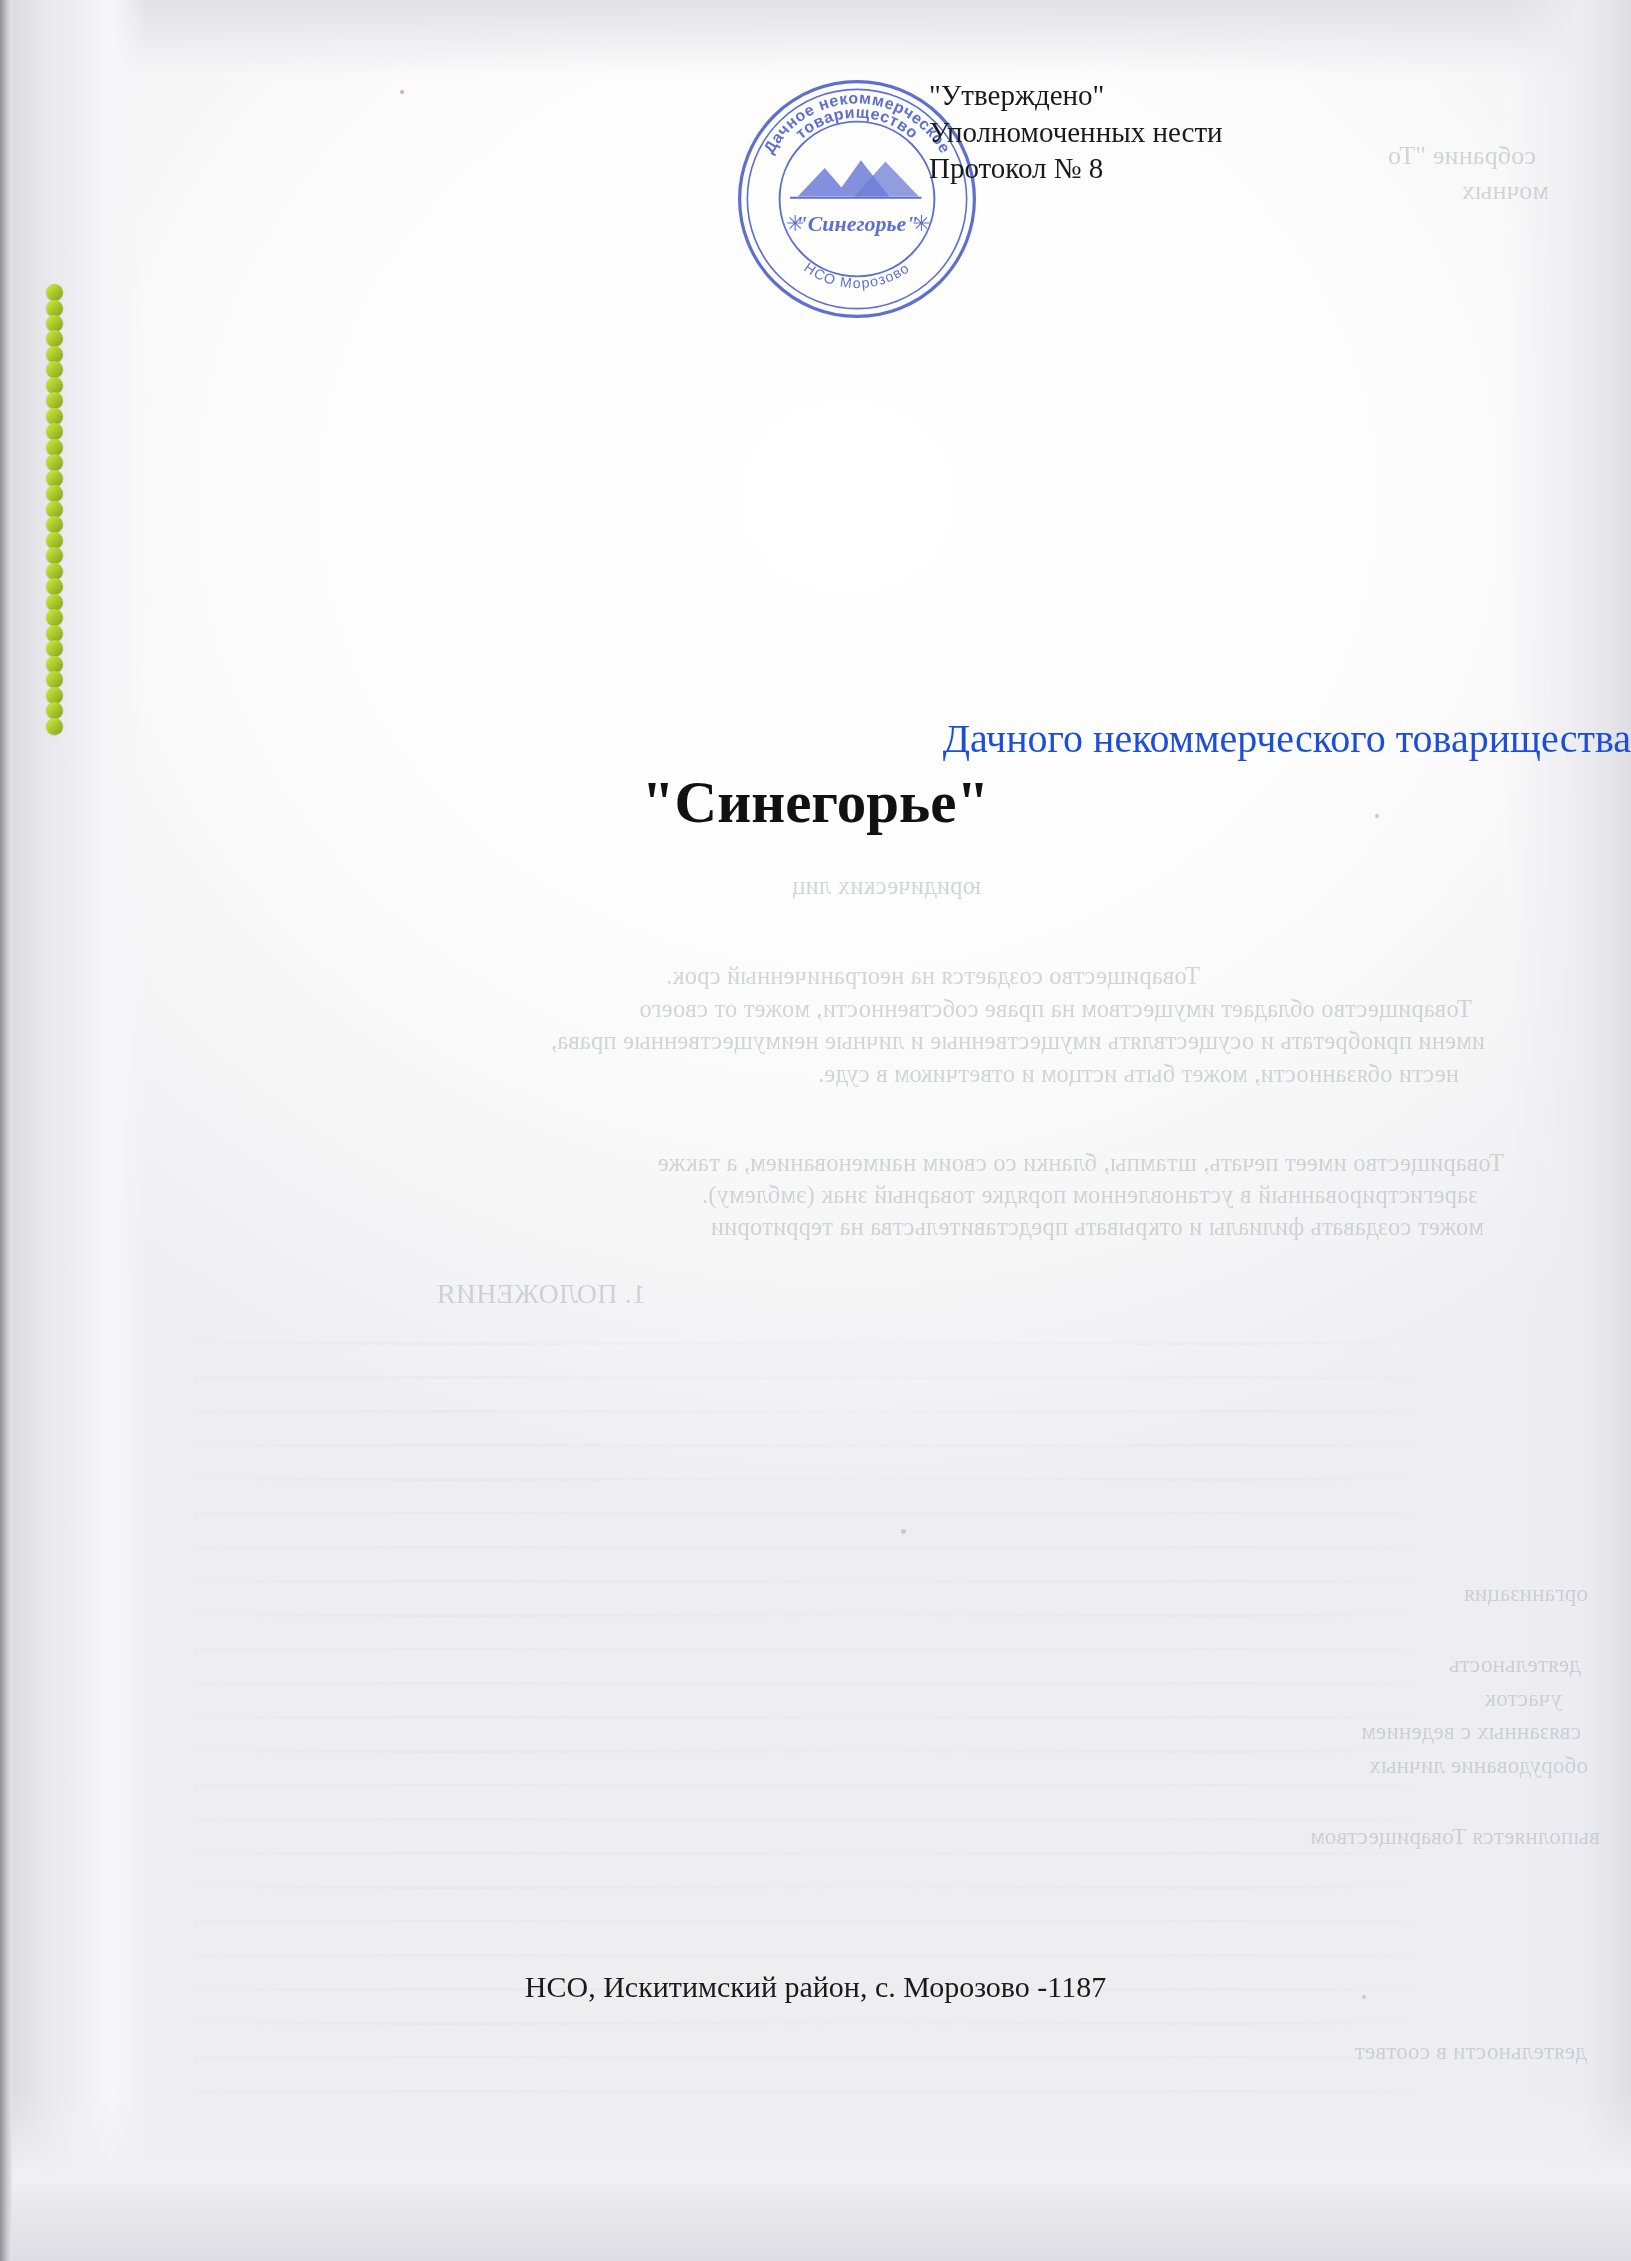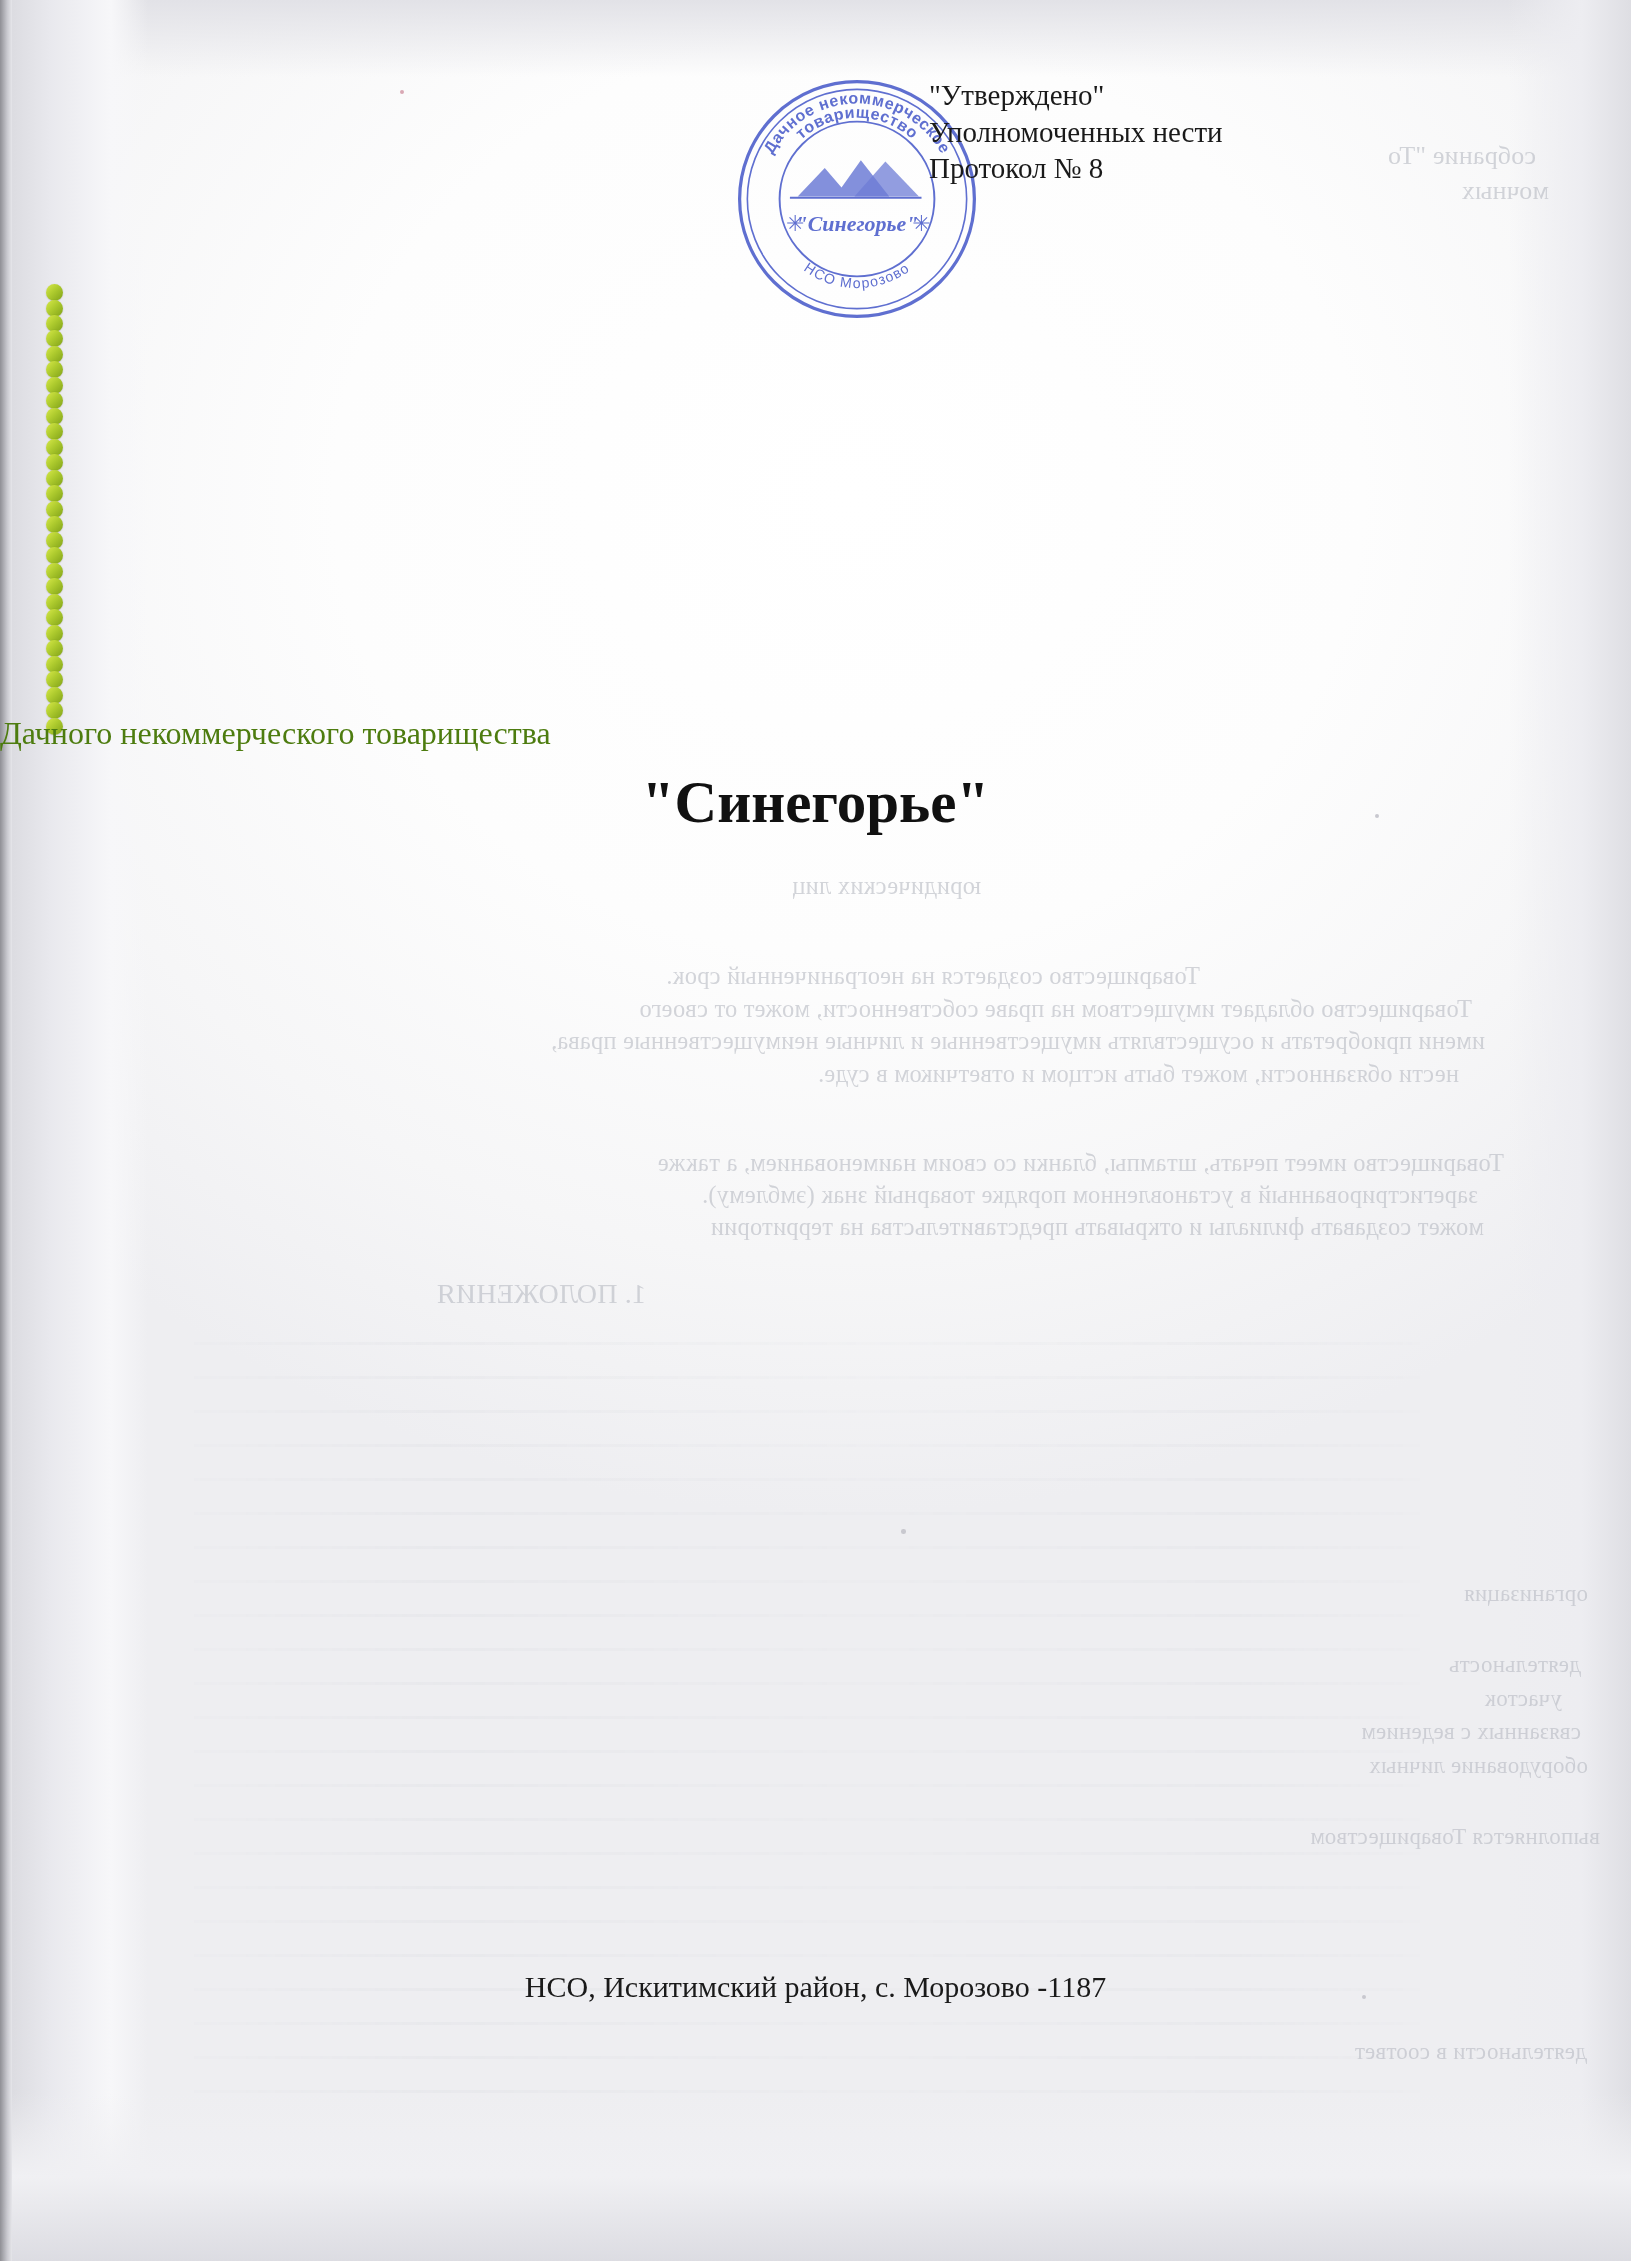--- a/index.html
+++ b/index.html
@@ -114,23 +114,23 @@
     top: 581px;
     text-align: center;
     font-size: 96px;
     letter-spacing: 3.9px;
     color: #111;
   }
   .title-sub {
     position: absolute;
     left: 0; right: 0;
     top: 715px;
-    text-align: left;
-    font-size: 32px;
-    color: #4d7c0f;
+    text-align: right;
+    font-size: 40px;
+    color: #1d4ed8;
   }
   .title-name {
     position: absolute;
     left: 0; right: 0;
     top: 768px;
     text-align: center;
     font-size: 59px;
     font-weight: bold;
     color: #111;
   }

